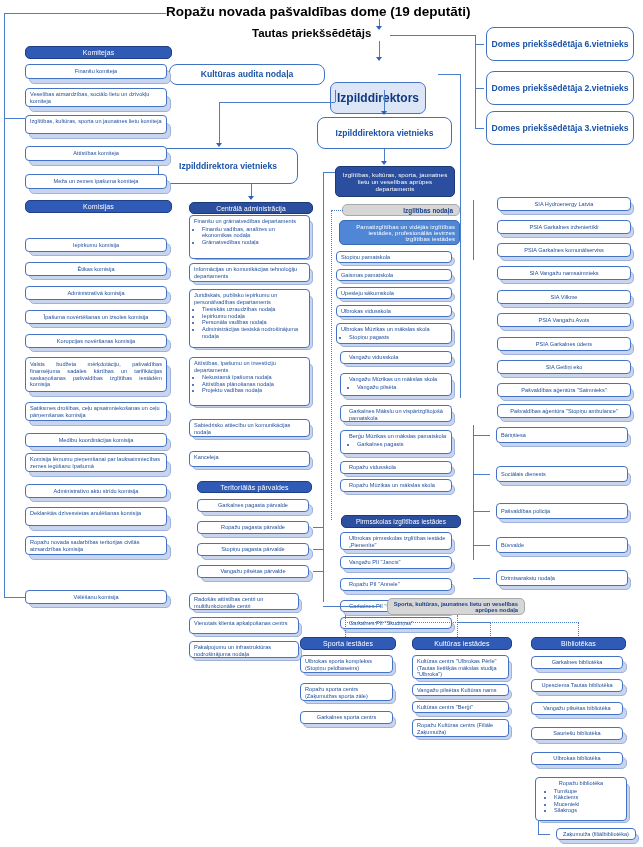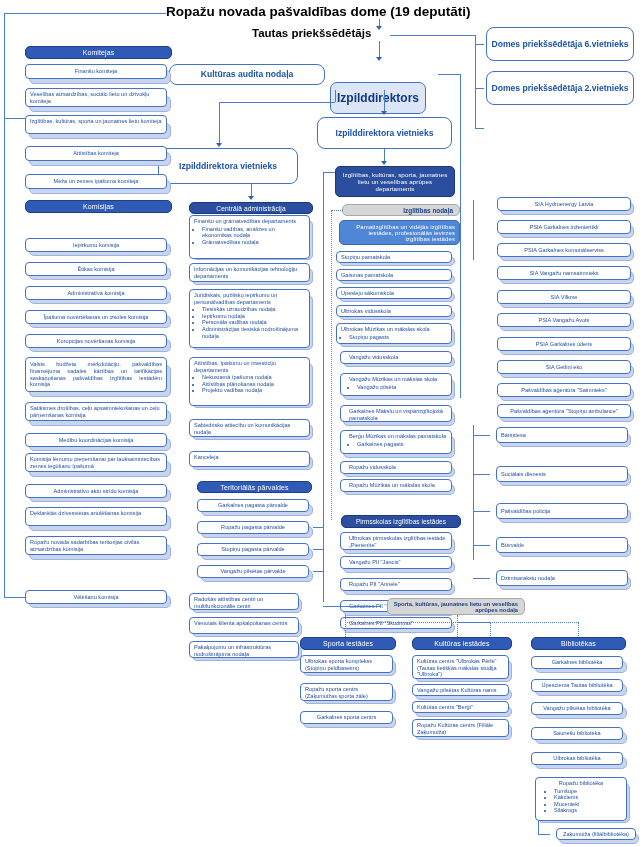--- a/index.html
+++ b/index.html
@@ -122,20 +122,23 @@
   <div class="arr-r" style="left:481px;top:85px;"></div>
   <div class="ln lnh" style="left:475px;top:128px;width:9px;"></div>
   <div class="arr-r" style="left:481px;top:125px;"></div>
 
   <div class="round-blue" style="left:486px;top:27px;width:148px;height:34px;">
     <span>Domes priekšsēdētāja 6.vietnieks</span>
   </div>
   <div class="round-blue" style="left:486px;top:71px;width:148px;height:34px;">
     <span>Domes priekšsēdētāja 2.vietnieks</span>
   </div>
+  <div class="round-blue" style="left:486px;top:111px;width:148px;height:34px;">
+    <span>Domes priekšsēdētāja 3.vietnieks</span>
+  </div>
 
   <div class="big-blue" style="left:330px;top:58px;width:96px;height:32px;margin-top:24px;">
     <span>Izpilddirektors</span>
   </div>
 
   <div class="round-blue" style="left:169px;top:64px;width:156px;height:21px;">
     <span>Kultūras audita nodaļa</span>
   </div>
   <div class="ln lnh" style="left:330px;top:74px;width:-0px;"></div>
   <div class="arr-l" style="left:326px;top:71px;"></div>

